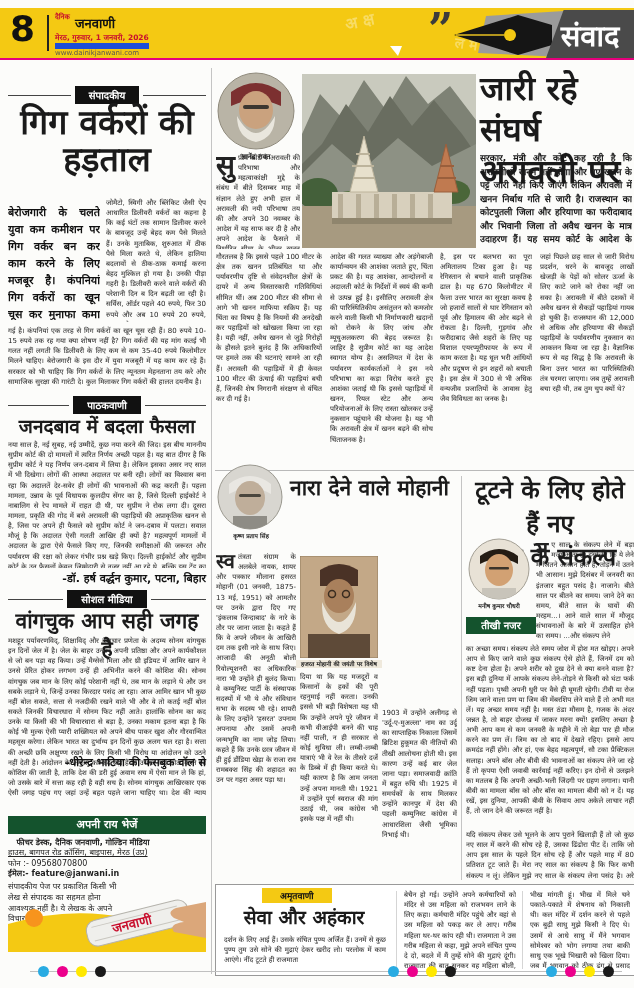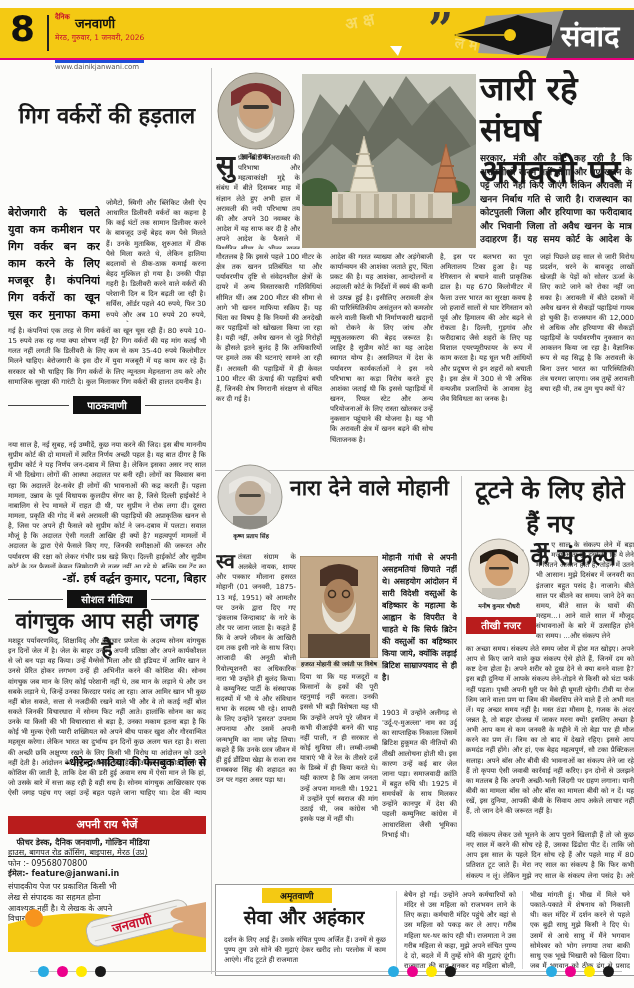--- a/index.html
+++ b/index.html
@@ -8,51 +8,51 @@
   .abs{position:absolute;}
   
   .band{left:0;top:8px;width:634px;height:50px;background:#f4c913;}
   .scrib{color:rgba(255,255,255,.35);font-weight:bold;}
   .magline{left:0;top:58px;width:634px;height:2px;background:#e5007d;}
   .pagenum{left:10px;top:11px;font-size:36px;font-weight:800;line-height:1;color:#111;}
   .mastdiv{left:47px;top:15px;width:2px;height:36px;background:#222;}
   .mast{left:55px;top:13px;line-height:1.25;}
   .mast .sm{font-size:7px;color:#c8102e;font-weight:bold;vertical-align:top;}
   .mast .big{font-size:13px;font-weight:800;color:#111;}
-  .mast .date{font-size:7.5px;color:#c8102e;font-weight:normal;border-bottom:3px solid #1d4ed8;padding-bottom:18px;}
+  .mast .date{font-size:7.5px;color:#c8102e;font-weight:bold;border-bottom:6px solid #1d4ed8;padding-bottom:1px;}
   .mast .site{font-size:7px;color:#555;}
   .qbox{left:237px;top:12px;width:190px;background:#fff;border-radius:3px;padding:4px 7px 3px 7px;}
   .qbox .qt{font-size:8px;font-weight:bold;color:#333;line-height:1.5;display:inline;}
   .qbox .qa{font-size:7px;color:#555;font-weight:bold;}
   .qtail{left:390px;top:46px;width:0;height:0;border-left:8px solid transparent;border-right:4px solid transparent;border-top:10px solid #fff;}
   .qglyph{left:428px;top:4px;font-size:44px;font-weight:900;color:#3c3c3c;font-family:"DejaVu Serif",serif;}
   .samvad{left:546px;top:10px;width:88px;height:48px;background:#4a4a4a;
           clip-path:polygon(20% 0,100% 0,100% 100%,0 100%);
           display:flex;align-items:center;justify-content:center;}
   .samvad span{color:#fff;font-size:29px;font-weight:800;font-family:"Liberation Serif","DejaVu Serif",serif;}
   
   .rlabel{display:flex;align-items:center;}
   .rlabel .ln{flex:1;height:1px;background:#444;}
   .rlabel .bx{background:#111;color:#fff;font-size:10px;font-weight:bold;padding:2px 14px;margin:0 4px;white-space:nowrap;}
   
   .body7{font-size:7px;line-height:1.45;text-align:justify;color:#222;overflow:hidden;}
-  .h-ed{font-size:22px;font-weight:800;text-align:center;line-height:1.1;}
+  .h-ed{font-size:34px;font-weight:800;text-align:center;line-height:1.1;}
   .h-md{font-size:19px;font-weight:800;text-align:center;}
   .pull{font-size:11px;font-weight:800;line-height:1.55;color:#111;text-align:justify;}
   .signoff{font-size:11px;font-weight:bold;text-align:right;color:#111;}
   .dc{float:left;font-weight:800;line-height:.85;margin:1px 3px 0 0;}
   .vrule{width:1px;background:#c4c4c4;}
   .hrule{height:1px;background:#b9b9b9;}
   .cap{font-size:7px;font-weight:bold;text-align:center;color:#222;overflow:hidden;}
   .cap6{font-size:6px;font-weight:bold;text-align:center;color:#222;overflow:hidden;}
   .h-arv{font-size:33px;font-weight:900;line-height:1.25;}
   .intro{font-size:9px;font-weight:bold;line-height:1.5;text-align:justify;overflow:hidden;}
   .h-moh{font-size:21px;font-weight:800;line-height:1.4;}
   .h-tut{font-size:24px;font-weight:800;line-height:1.4;text-align:center;}
-  .blkbox{background:#b91c1c;color:#fff;font-size:10px;font-weight:bold;text-align:center;}
+  .blkbox{background:#14532d;color:#fff;font-size:10px;font-weight:bold;text-align:center;}
   .opline{font-size:8px;color:#222;line-height:1.35;}
   .amrit{border:1px solid #999;background:#fff;}
   .ylabel{background:#f4c913;color:#111;font-size:9px;font-weight:bold;padding:1px 18px;}
   .dot{width:11px;height:11px;border-radius:50%;}
 </style>
 </head>
 <body>
 
 <div class="page">
 
@@ -80,30 +80,36 @@
     <circle cx="58" cy="25" r="6" fill="#f4c913"></circle>
   </svg>
   <div class="abs samvad">
     <span>संवाद</span>
   </div>
 
   <div class="abs vrule" style="left:211px;top:68px;height:906px;"></div>
   <div class="abs hrule" style="left:215px;top:470px;width:419px;"></div>
   <div class="abs vrule" style="left:461px;top:476px;height:404px;"></div>
 
+  <div class="abs rlabel" style="left:8px;top:86px;width:198px;">
+    <div class="ln"></div>
+    <span class="bx">संपादकीय</span>
+    <div class="ln"></div>
+  </div>
   <div class="abs h-ed" style="left:8px;top:104px;width:198px;">गिग वर्करों की हड़ताल</div>
   <div class="abs pull" style="left:8px;top:204px;width:92px;height:116px;overflow:hidden;">बेरोजगारी के चलते युवा कम कमीशन पर गिग वर्कर बन कर काम करने के  लिए मजबूर है। कंपनियां गिग वर्करों का खून चूस कर मुनाफा कमा रही है।</div>
   <div class="abs body7" style="left:106px;top:198px;width:100px;height:124px;">जोमैटो, स्विगी और ब्लिंकिट जैसी ऐप आधारित डिलीवरी वर्करों का कहना है कि कई घंटों तक सामान डिलीवर करने के बावजूद उन्हें बेहद कम पैसे मिलते हैं। उनके मुताबिक, शुरुआत में ठीक पैसे मिला करते थे, लेकिन हालिया बदलावों से ठीक-ठाक कमाई करना बेहद मुश्किल हो गया है। उनकी पीड़ा गहरी है। डिलीवरी करने वाले वर्करों की परेशानी दिन ब दिन बढ़ती जा रही है। सर्विस, ऑर्डर पहले 40 रुपये, फिर 30 रुपये और अब 10 रुपये 20 रुपये, 15 रुपये तक रह</div>
   <div class="abs body7" style="left:8px;top:326px;width:198px;height:64px;">गई है। कंपनियां एक तरह से गिग वर्करों का खून चूस रही हैं। 80 रुपये 10-15 रुपये तक रह गया क्या शोषण नहीं है? गिग वर्करों की यह मांग कतई भी गलत नहीं लगती कि डिलीवरी के लिए कम से कम 35-40 रुपये किलोमीटर मिलने चाहिए। बेरोजगारी के इस दौर में युवा मजबूरी में यह काम कर रहे हैं। सरकार को भी चाहिए कि गिग वर्करों के लिए न्यूनतम मेहनताना तय करे और सामाजिक सुरक्षा की गारंटी दे। कुल मिलाकर गिग वर्करों की हालत दयनीय है।</div>
 
   <div class="abs rlabel" style="left:8px;top:396px;width:198px;">
     <div class="ln"></div>
     <span class="bx">पाठकवाणी</span>
     <div class="ln"></div>
   </div>
+  <div class="abs h-md" style="left:8px;top:413px;width:198px;">जनदबाव में बदला फैसला</div>
   <div class="abs body7" style="left:8px;top:440px;width:198px;height:128px;">नया साल है, नई सुबह, नई उम्मीदें, कुछ नया करने की जिद। इस बीच माननीय सुप्रीम कोर्ट की दो मामलों में त्वरित निर्णय अच्छी पहल है। यह बात दीगर है कि सुप्रीम कोर्ट ने यह निर्णय जन-दबाव में लिया है। लेकिन इसका असर नए साल में भी दिखेगा। लोगों की आस्था अदालत पर बनी रही। लोगों का विश्वास बना रहा कि अदालतें देर-सवेर ही लोगों की भावनाओं की कद्र करती हैं। पहला मामला, उन्नाव के पूर्व विधायक कुलदीप सेंगर का है, जिसे दिल्ली हाईकोर्ट ने नाबालिग से रेप मामले में राहत दी थी, पर सुप्रीम ने रोक लगा दी। दूसरा मामला, प्रकृति की गोद में बसे अरावली की पहाड़ियों की अप्राकृतिक खनन से है, जिस पर अपने ही फैसले को सुप्रीम कोर्ट ने जन-दबाव में पलटा। सवाल मौजूं है कि अदालत ऐसी गलती आखिर ही क्यों है? महत्वपूर्ण मामलों में अदालत के द्वारा ऐसे फैसले किए गए, जिनकी समीक्षाओं की जरूरत और पर्यावरण की रक्षा को लेकर गंभीर प्रश्न खड़े किए। दिल्ली हाईकोर्ट और सुप्रीम कोर्ट के उन फैसलों केवल जिम्मेदारी से नजर नहीं आ रहे थे, बल्कि इस ट्रेंड का भी एहसास उड़ा रहे थे कि न्याय होने के साथ, न्याय होते भी दिखना चाहिए। अगर हम सब कर्तव्यों को वाकई निभाना शुरू कर दें, तो देश की सूरत और सीरत बदली नजर आएगी।</div>
   <div class="abs signoff" style="left:8px;top:570px;width:198px;">-डॉ. हर्ष वर्द्धन कुमार, पटना, बिहार</div>
 
   <div class="abs rlabel" style="left:8px;top:590px;width:198px;">
     <div class="ln"></div>
     <span class="bx">सोशल मीडिया</span>
     <div class="ln"></div>
   </div>
   <div class="abs h-md" style="left:8px;top:606px;width:198px;font-size:21px;">वांगचुक आप सही जगह है</div>
   <div class="abs body7" style="left:8px;top:636px;width:198px;height:160px;">मशहूर पर्यावरणविद्, शिक्षाविद् और नवाचार प्रणेता के अदम्य सोनम वांगचुक इन दिनों जेल में है। जेल के बाहर उन्होंने अपनी प्रतिष्ठा और अपने कार्यकौशल से जो बन पड़ा वह किया। उन्हें मैग्सेसे मिला और थ्री इडियट में आमिर खान ने उनसे प्रेरित होकर लगभग उन्हें ही अभिनीत करने की कोशिश की। सोनम वांगचुक जब मान के लिए कोई परेशानी नहीं थे, तब मान के लड़ाने थे और उन सबके लड़ाने थे, जिन्हें उनका किरदार पसंद आ रहा। आज आमिर खान भी कुछ नहीं बोल सकते, सत्ता से नजदीकी रखने वाले भी और वे तो कतई नहीं बोल सकते जिनकी विचारधारा में सोनम फिट नहीं आते। हालांकि सोनम का कद उनके या किसी की भी विचारधारा से बड़ा है, उनका मकाम इतना बड़ा है कि कोई भी मुल्क ऐसी प्यारी शख्सियत को अपने बीच पाकर खुश और गौरवान्वित महसूस करेगा। लेकिन भारत का दुर्भाग्य इन दिनों कुछ अलग चल रहा है। सत्ता की अच्छी छवि अक्षुण्ण रखने के लिए किसी भी विरोध या आंदोलन को उठने नहीं देती है। आंदोलन के अगुआ का कद बड़ा है तो उसका कद छोटा करने की कोशिश की जाती है, ताकि देश की डरी हुई अवाम सच में ऐसा मान ले कि हां, जो उसके बारे में सत्ता कह रही है वही सच है। सोनम वांगचुक आखिरकार एक ऐसी जगह पहुंच गए जहां उन्हें बहुत पहले जाना चाहिए था। देश की न्याय व्यवस्था का भी शुक्रिया अदा करना चाहिए कि उन्होंने सोनम को जेल में रहने के लिए कुछ माह की मोहलत अता फरमाई। जेल एक ऐसी जगह है जहां से सिर्फ बगावती और नकारात्मक खबरें ही बाहर आती हैं। सोनम वांगचुक को उन लोगों के बीच धकेल दिया गया है। मुझे लगता है, बाहर के लोगों को सोनम वांगचुक की जरूरत नहीं थी।</div>
@@ -211,21 +217,20 @@
     <path d="M20,14 Q39,2 58,14 L58,30 L20,30 Z" fill="#4a3226"></path>
     <ellipse cx="39" cy="40" rx="15" ry="17" fill="#a9805c"></ellipse>
     <path d="M22,46 Q39,86 56,46 Q57,72 39,78 Q21,72 22,46" fill="#e9e4d8"></path>
     <circle cx="32" cy="38" r="3.5" fill="none" stroke="#3a2c20" stroke-width="1.5"></circle>
     <circle cx="46" cy="38" r="3.5" fill="none" stroke="#3a2c20" stroke-width="1.5"></circle>
     <rect x="8" y="78" width="62" height="24" fill="#5e4a38"></rect>
   </svg>
   <div class="abs cap6" style="left:296px;top:660px;width:86px;background:#efe9dc;">हजरत मोहानी की जयंती पर विशेष</div>
   <div class="abs body7" style="left:300px;top:672px;width:78px;height:208px;">दिया था कि यह मजदूरों व किसानों के हकों की पूरी रहनुमाई नहीं करता। उनकी इससे भी बड़ी विशेषता यह थी कि उन्होंने अपने पूरे जीवन में कभी वीआईपी बनने की चाह नहीं पाली, न ही सरकार से कोई सुविधा ली। लम्बी-लम्बी यात्राएं भी वे रेल के तीसरे दर्जे के डिब्बे में ही किया करते थे। यही कारण है कि आम जनता उन्हें अपना मानती थी। 1921 में उन्होंने पूर्ण स्वराज की मांग उठाई थी, जब कांग्रेस भी इसके पक्ष में नहीं थी।</div>
 
-  <div class="abs" style="left:382px;top:552px;width:75px;height:152px;font-size:8px;font-weight:bold;line-height:1.5;text-align:justify;overflow:hidden;">मोहानी गांधी से अपनी असहमतियां छिपाते नहीं थे। असहयोग आंदोलन में सारी विदेशी वस्तुओं के बहिष्कार के महात्मा के आह्वान के विपरीत वे चाहते थे कि सिर्फ ब्रिटेन की वस्तुओं का बहिष्कार किया जाये, क्योंकि लड़ाई ब्रिटिश साम्राज्यवाद से ही है।</div>
   <div class="abs body7" style="left:382px;top:708px;width:75px;height:172px;">1903 में उन्होंने अलीगढ़ से 'उर्दू-ए-मुअल्ला' नाम का उर्दू का साप्ताहिक निकाला जिसमें ब्रिटिश हुकूमत की नीतियों की तीखी आलोचना होती थी। इस कारण उन्हें कई बार जेल जाना पड़ा। समाजवादी क्रांति में बहुत रुचि थी। 1925 में समर्थकों के साथ मिलकर उन्होंने कानपुर में देश की पहली कम्युनिस्ट कांग्रेस में आधारशिला जैसी भूमिका निभाई थी।</div>
 
   <div class="abs h-tut" style="left:466px;top:474px;width:168px;">
     <div>टूटने के लिए होते हैं नए</div>
     <div>साल के संकल्प</div>
   </div>
   <svg class="abs" style="left:468px;top:538px;" width="62" height="62" viewBox="0 0 62 62">
     <defs>
         <clipPath id="cir3">
           <circle cx="31" cy="31" r="30"></circle>

